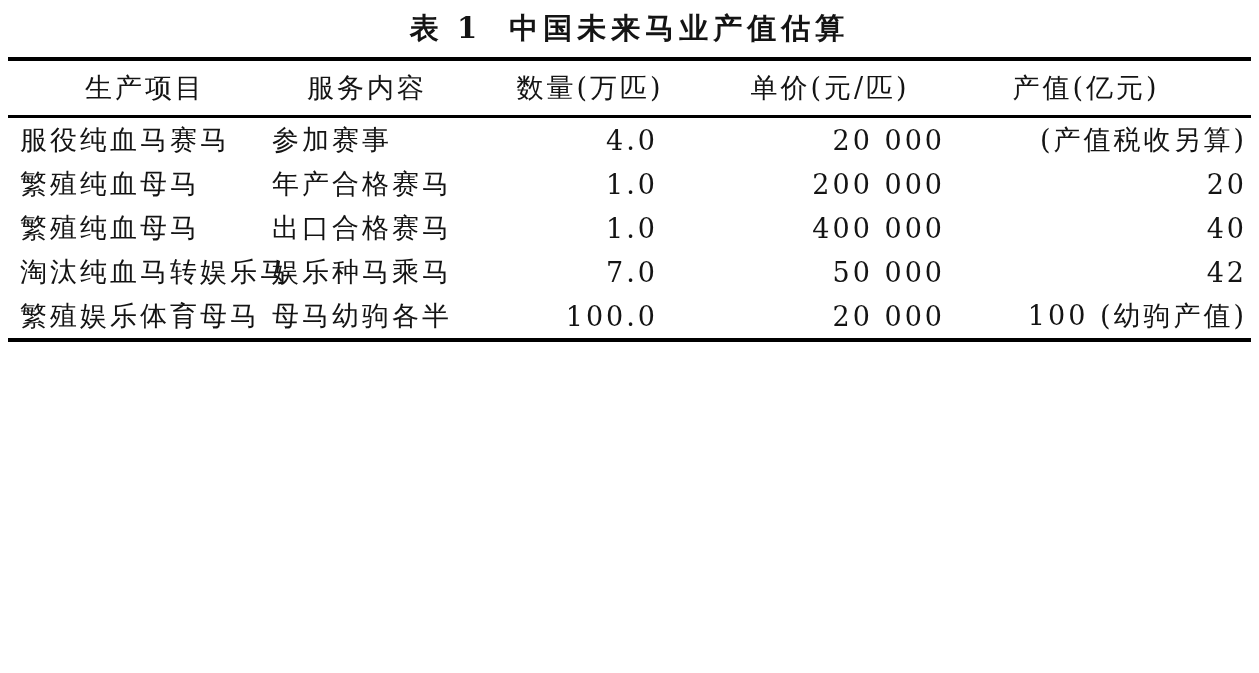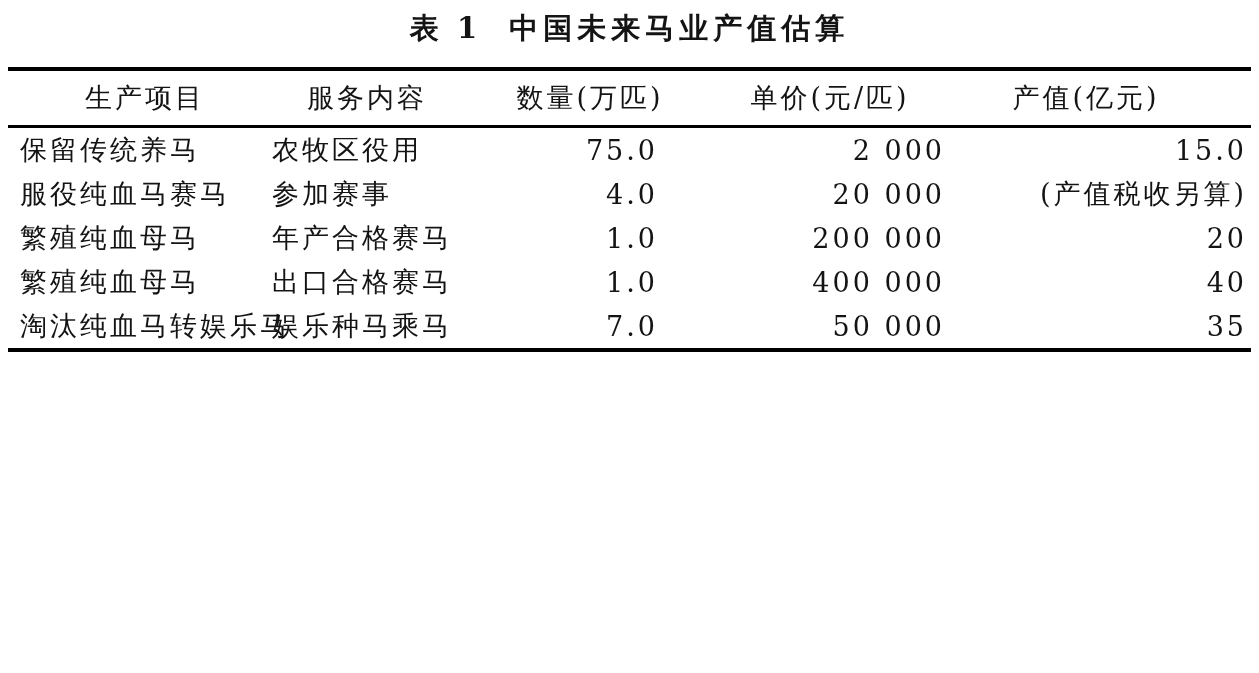--- a/index.html
+++ b/index.html
@@ -18,21 +18,21 @@
     text-align:center;
     font-weight:700;
     font-size:29px;
     line-height:36px;
     white-space:nowrap;
   }
   .cap-label{letter-spacing:4px;margin-right:28px;margin-top:35px;}
   .cap-title{letter-spacing:5px;}
   table.data-table{
     position:absolute;
-    top:67px;left:8px;
+    top:57px;left:8px;
     width:1243px;
     border-collapse:collapse;
     table-layout:fixed;
     border-top:4px solid #000;
     border-bottom:4px solid #000;
   }
   thead th{
     height:54px;
     border-bottom:3px solid #000;
     font-weight:400;
@@ -83,27 +83,20 @@
       <tr>
         <th class="h0">生产项目</th>
         <th class="h1">服务内容</th>
         <th class="h2">数量(万匹)</th>
         <th class="h3">单价(元/匹)</th>
         <th class="h4">产值(亿元)</th>
       </tr>
     </thead>
     <tbody id="table-body">
         <tr>
-          <td class="c0">保留传统养马</td>
-          <td class="c1">农牧区役用</td>
-          <td class="c2">75.0</td>
-          <td class="c3">2 000</td>
-          <td class="c4">15.0</td>
-        </tr>
-        <tr>
           <td class="c0">服役纯血马赛马</td>
           <td class="c1">参加赛事</td>
           <td class="c2">4.0</td>
           <td class="c3">20 000</td>
           <td class="c4">(产值税收另算)</td>
         </tr>
         <tr>
           <td class="c0">繁殖纯血母马</td>
           <td class="c1">年产合格赛马</td>
           <td class="c2">1.0</td>
@@ -115,18 +108,25 @@
           <td class="c1">出口合格赛马</td>
           <td class="c2">1.0</td>
           <td class="c3">400 000</td>
           <td class="c4">40</td>
         </tr>
         <tr>
           <td class="c0">淘汰纯血马转娱乐马</td>
           <td class="c1">娱乐种马乘马</td>
           <td class="c2">7.0</td>
           <td class="c3">50 000</td>
-          <td class="c4">35</td>
+          <td class="c4">42</td>
+        </tr>
+        <tr>
+          <td class="c0">繁殖娱乐体育母马</td>
+          <td class="c1">母马幼驹各半</td>
+          <td class="c2">100.0</td>
+          <td class="c3">20 000</td>
+          <td class="c4">100 (幼驹产值)</td>
         </tr>
       </tbody>
   </table>
 
 </div>
 
 </body></html>

